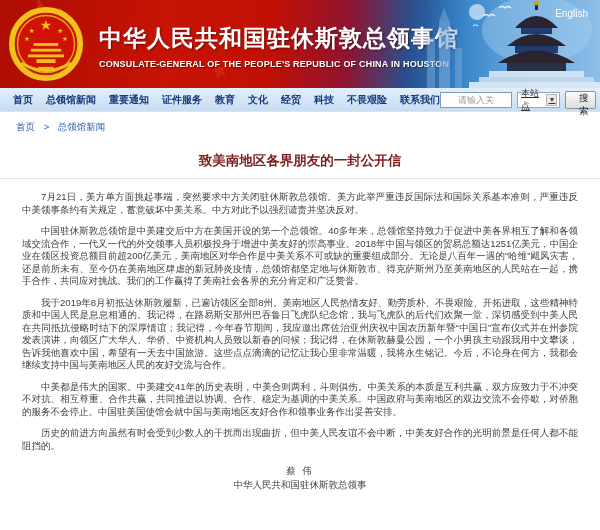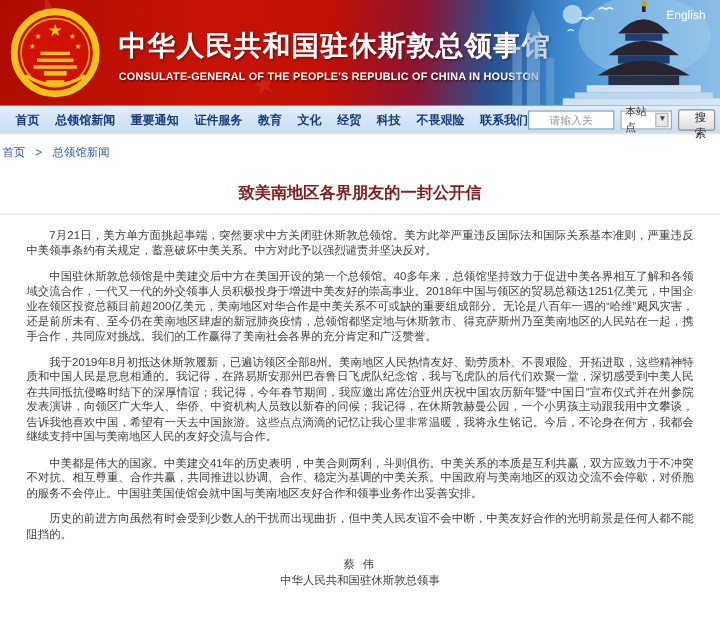--- a/index.html
+++ b/index.html
@@ -26,28 +26,28 @@
   .navbar { display:flex; align-items:center; width:600px; height:24px;
     background:linear-gradient(#e2eefb,#c8ddf2); border-bottom:1px solid #f3d8dd; }
   .navbar a { color:#173a7d; font-size:10px; font-weight:bold; text-decoration:none;
     margin-left:13px; white-space:nowrap; }
   .search-group { margin-left:auto; margin-right:10px; display:flex; align-items:center; gap:5px; }
   .search-input { width:72px; height:16px; border:1px solid #7f9db9; font-size:9px;
     padding:1px 17px; color:#333; }
   .search-input::placeholder { color:#999; }
   .scope-select { width:50px; height:16px; border:1px solid #9aa8b8; background:#fff;
     display:flex; align-items:center; justify-content:space-between; padding:0 2px 0 3px;
-    font-size:9px; color:#333; cursor:pointer; }
+    font-size:9px; color:#333; cursor:pointer;text-decoration:underline; }
   .scope-arrow { font-size:7px; color:#444; background:#e8e8e8; border:1px solid #b5b5b5;
     padding:0 1px; line-height:10px; }
   .search-btn { height:18px; font-size:9.5px; padding:0 6px; color:#222;
     background:linear-gradient(#fdfdfd,#dcdcdc); border:1px solid #8f8f8f; border-radius:2px; cursor:pointer;text-align:right; }
 
   
-  .breadcrumb { height:26px; padding:9px 0 0 2px; font-size:9.5px; color:#2b5da8; }
+  .breadcrumb { height:26px; padding:9px 0 0 16px; font-size:9.5px; color:#2b5da8; }
   .breadcrumb a { color:#2b5da8; text-decoration:none; }
   .crumb-sep { margin:0 6px; color:#2b5da8; }
 
   
   .art-title { text-align:center; font-size:13.5px; font-weight:bold; color:#7f1d1d; margin-top:14px; }
   .art-date { text-align:center; font-size:9.5px; color:#8e8e8e; margin-top:5px; }
   .divider { border:none; border-top:1px solid #e3e3e3; margin-top:8px; }
   .content { padding:12px 22px 0 22px; }
   .content p { font-size:9.5px; color:#3e3e3e; line-height:12.5px; text-indent:2em;
     text-align:justify; margin-bottom:9px; }

